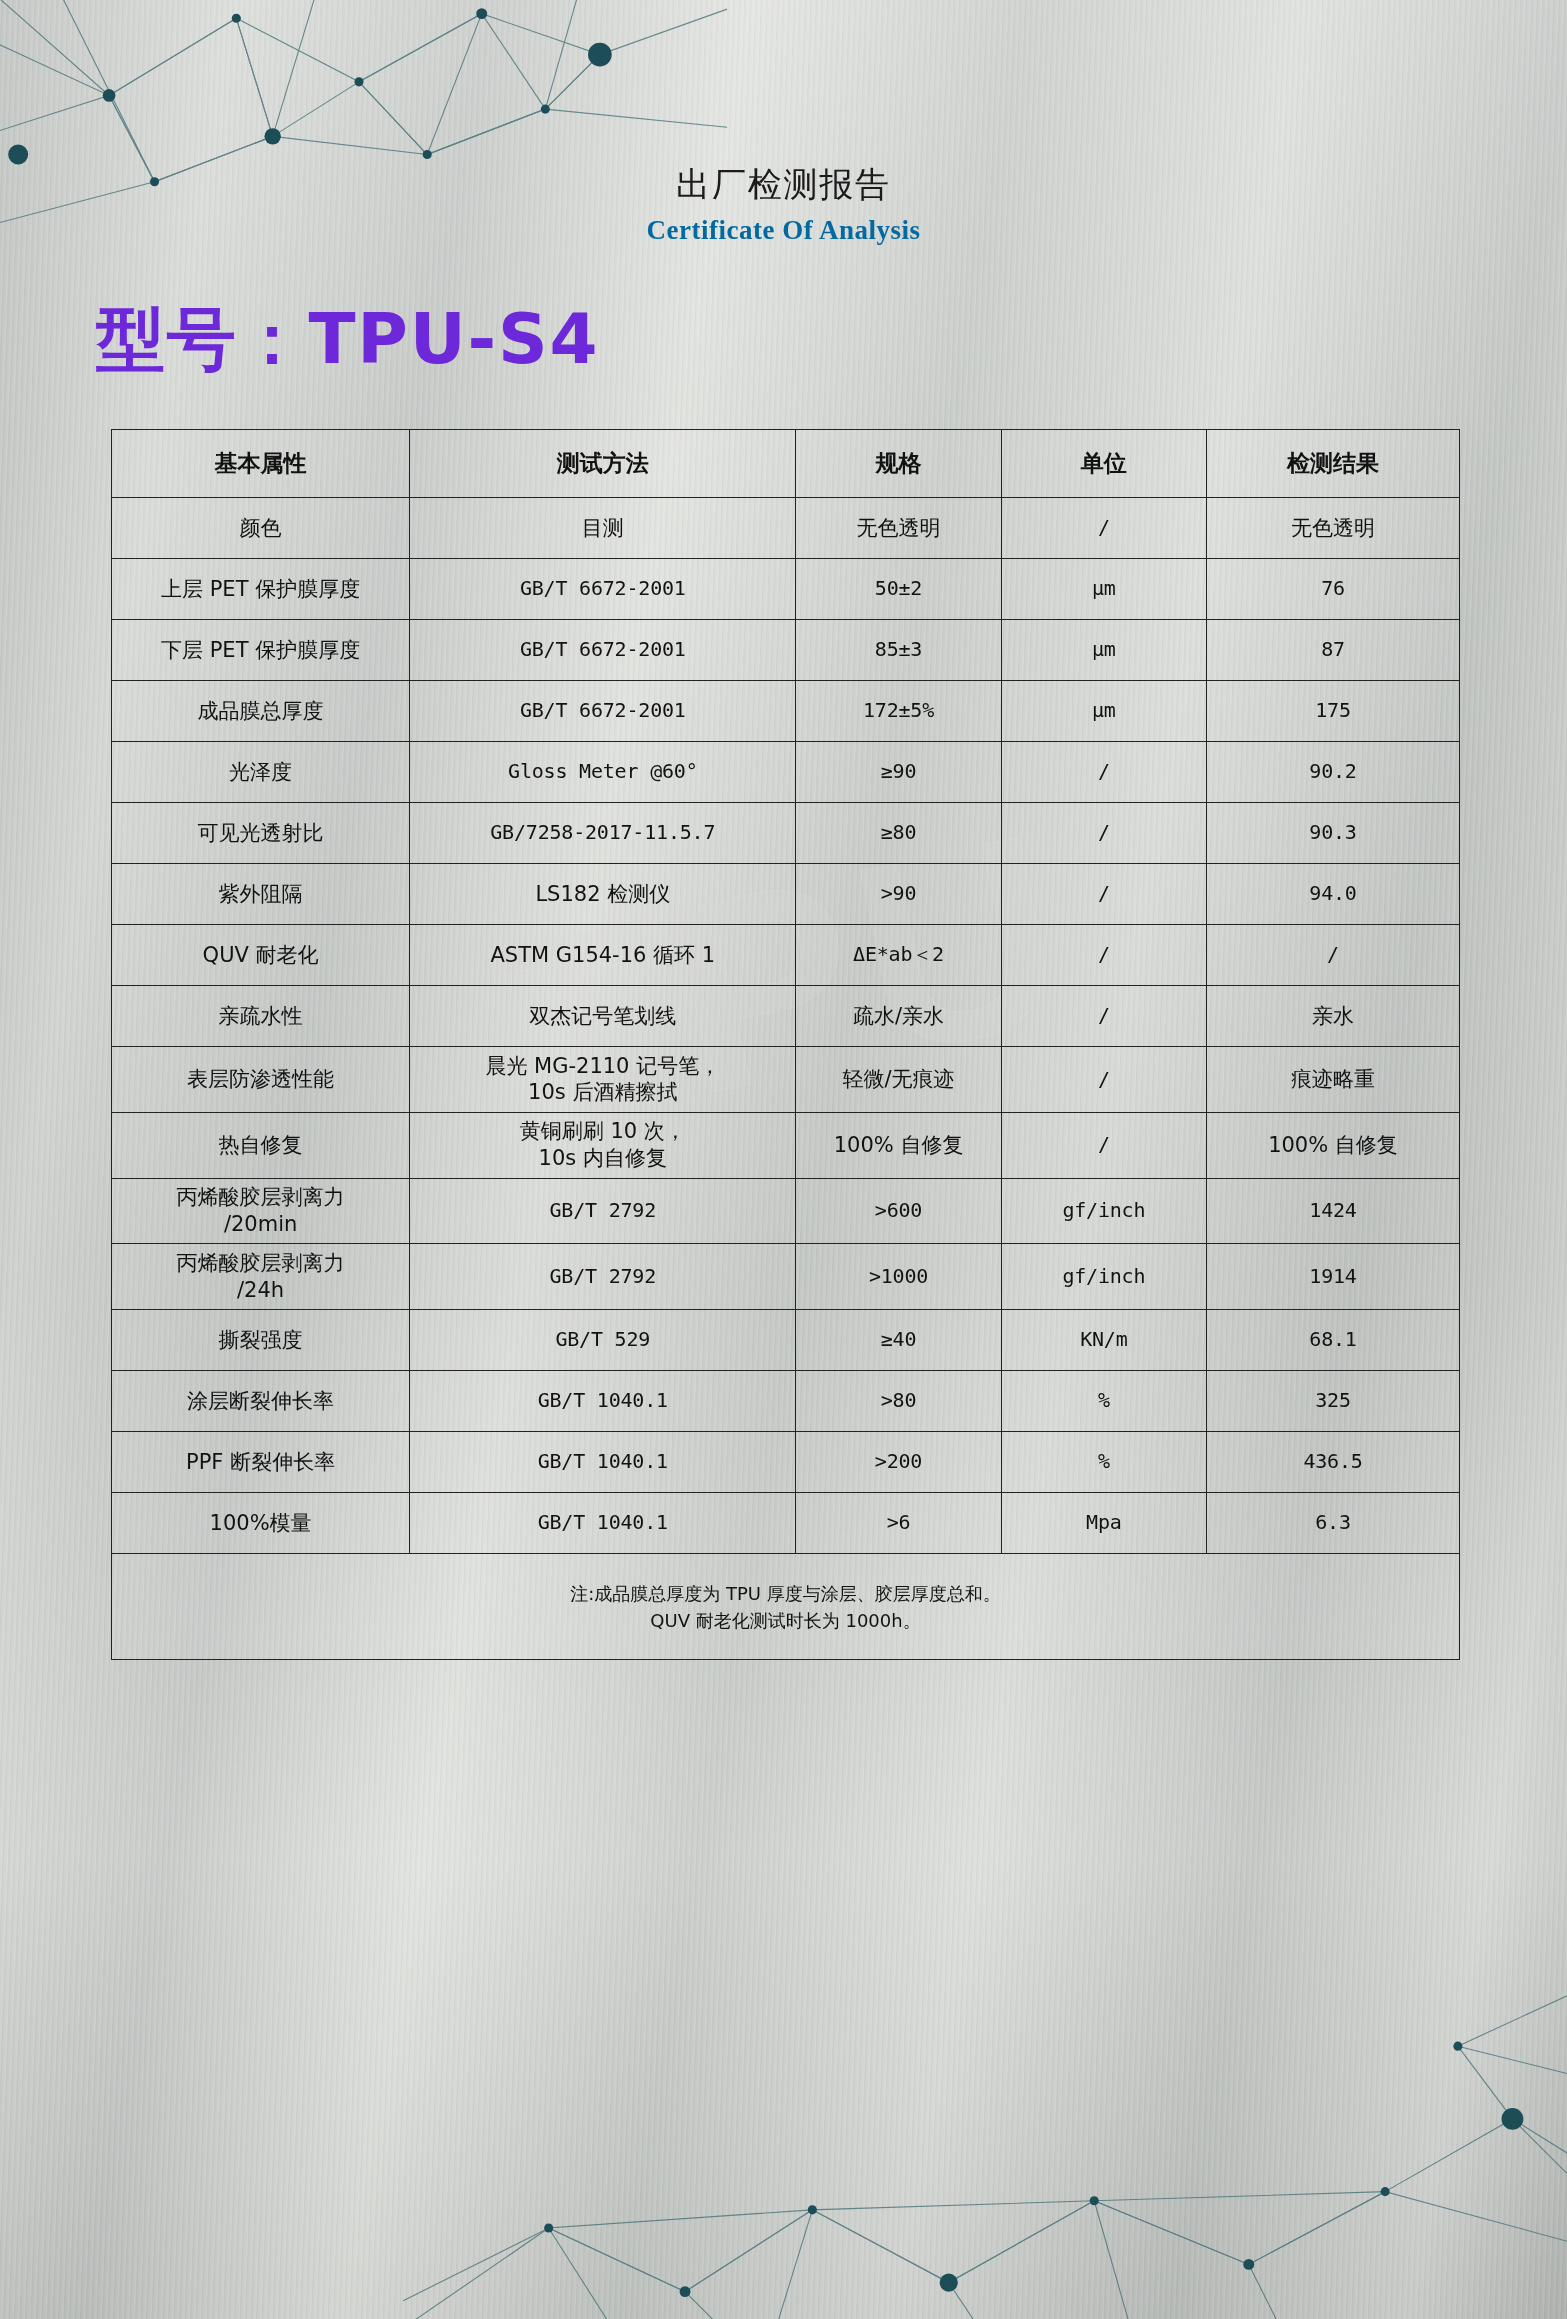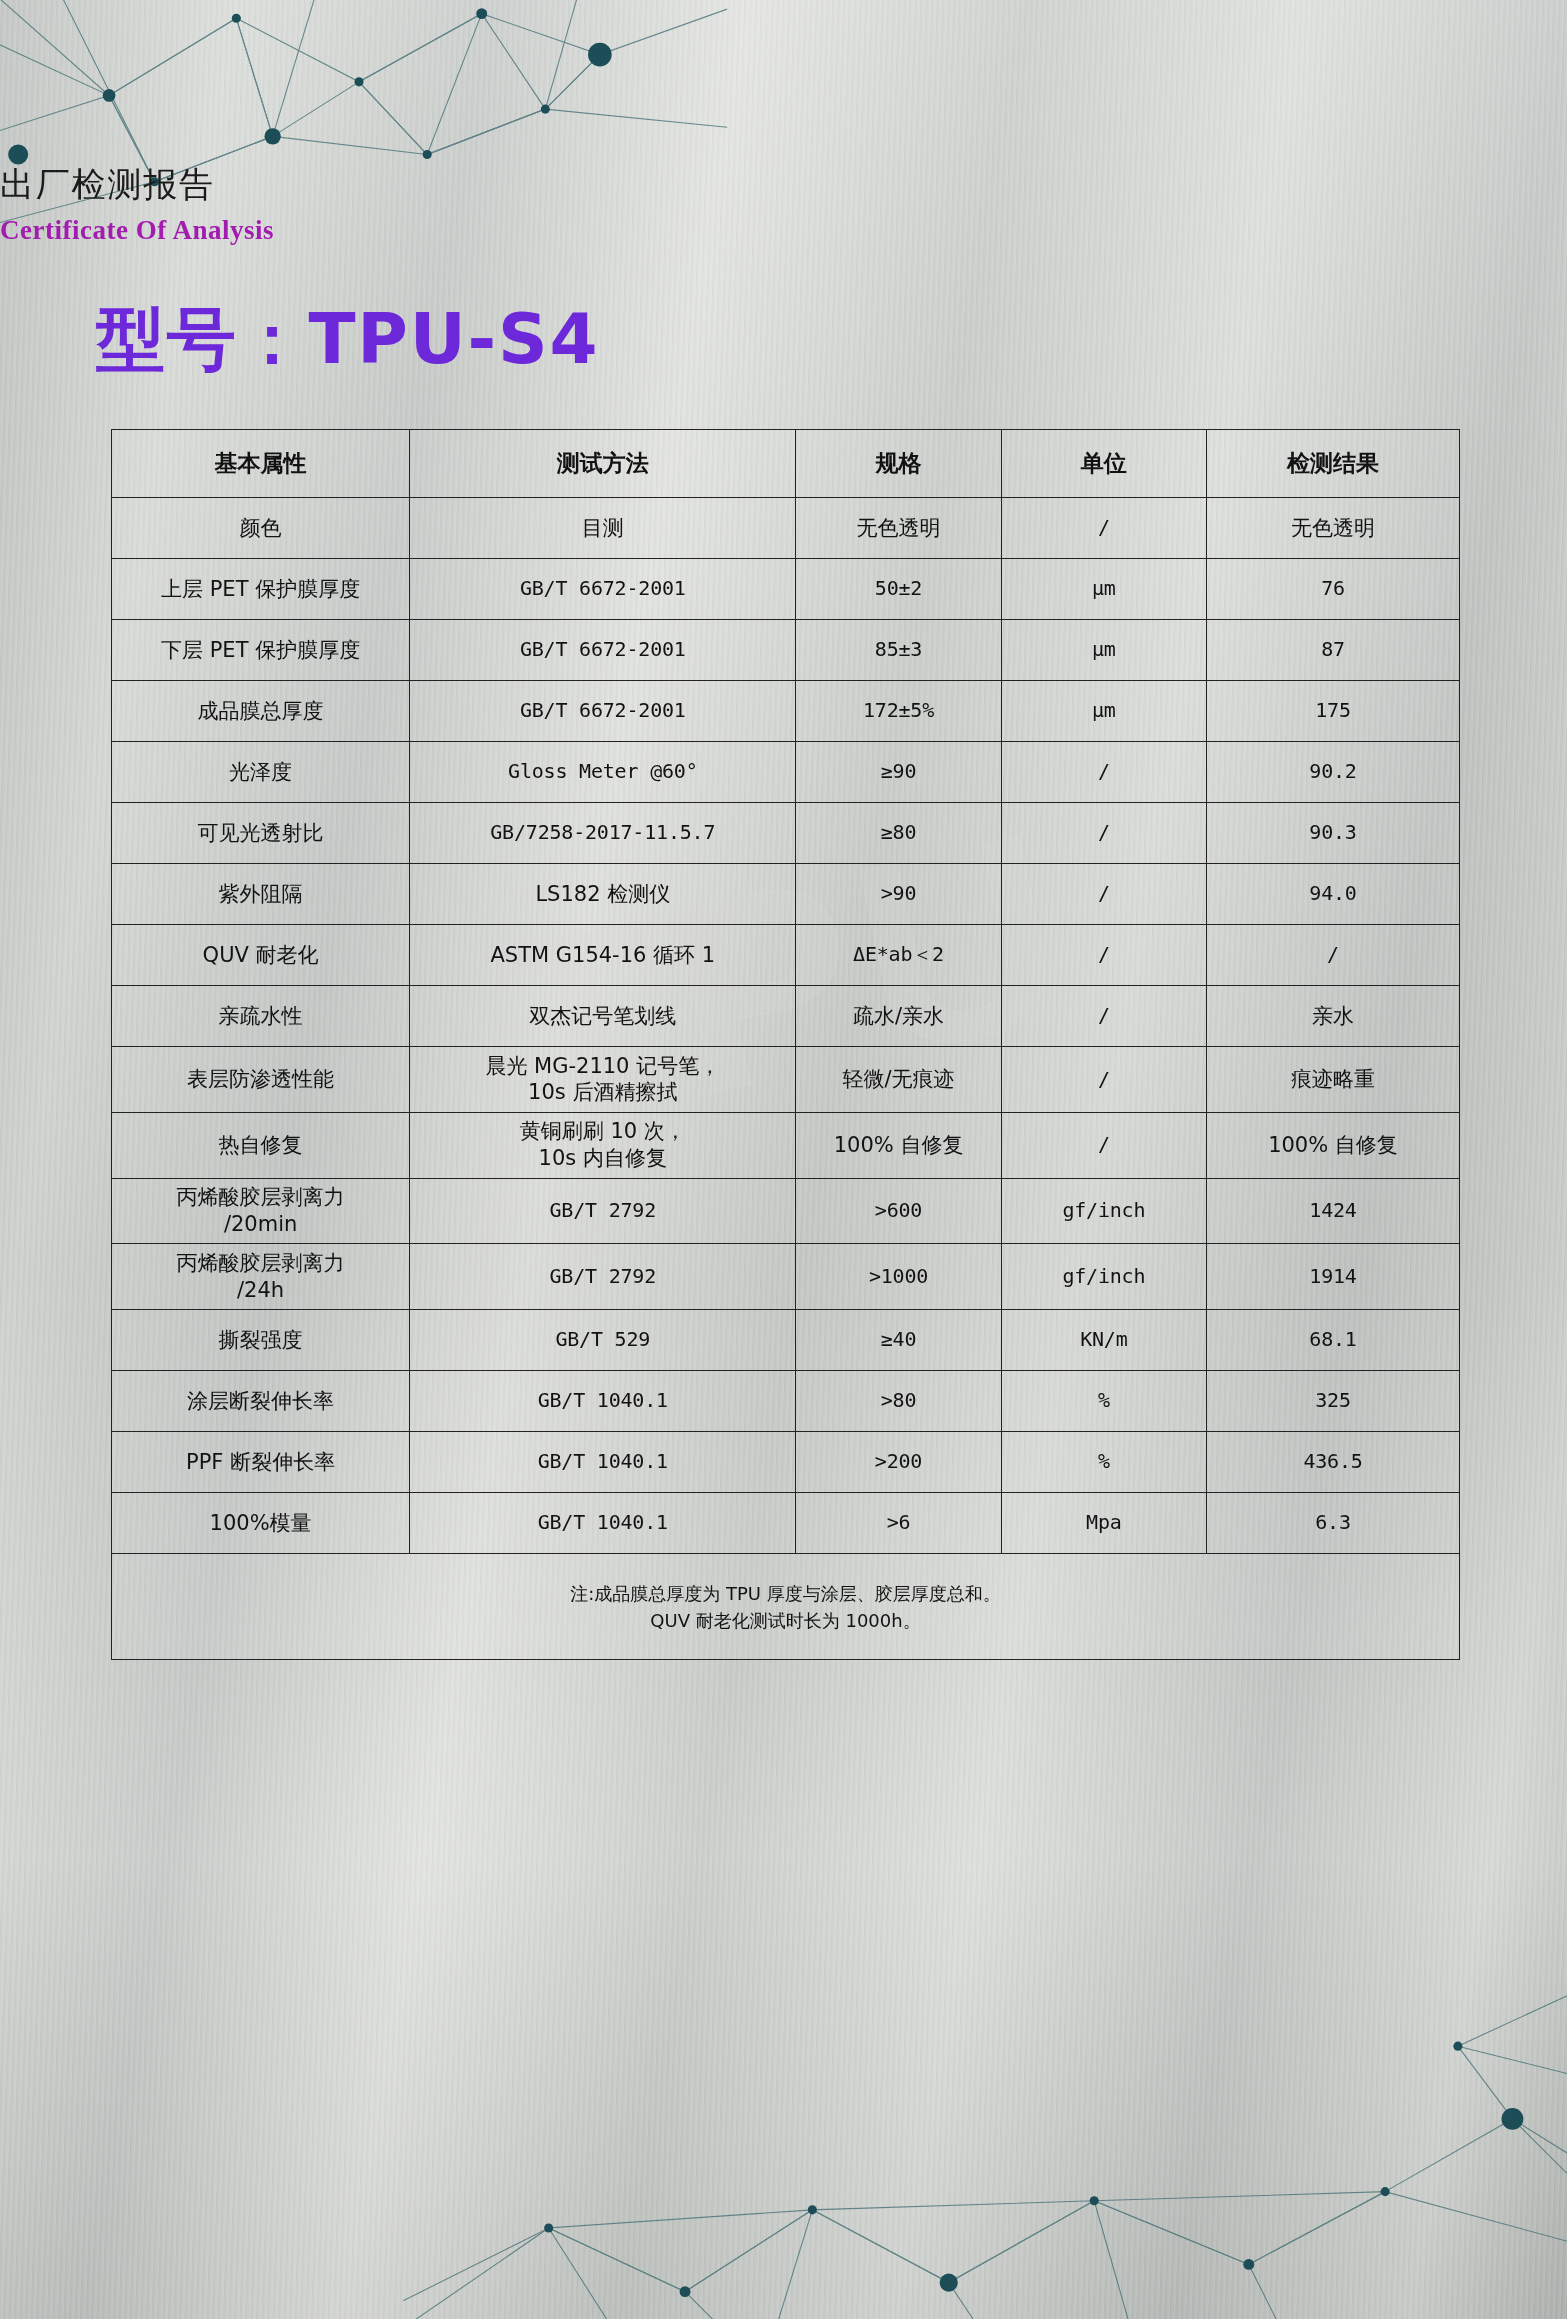--- a/index.html
+++ b/index.html
@@ -71,31 +71,32 @@
   }
   .net-top { left: 0; top: 0; }
   .net-bottom { right: 0; bottom: 0; }
 
   
   .header {
     position: absolute;
     top: 162px;
     left: 0;
     width: 100%;
+    text-align: center;
   }
   .title-cn {
     font-size: 34px;
     color: #1b1b1b;
     letter-spacing: 1.8px;
     line-height: 1.35;
     font-family: "DejaVu Sans", "Liberation Sans", sans-serif;
   }
   .title-en {
     font-size: 27px;
-    color: #a21caf;
+    color: #0369a1;
     font-weight: bold;
     letter-spacing: 0.5px;
     margin-top: 7.3px;
     font-family: "Liberation Serif", serif;
   }
 
   .model {
     position: absolute;
     top: 294px;
     left: 96px;

